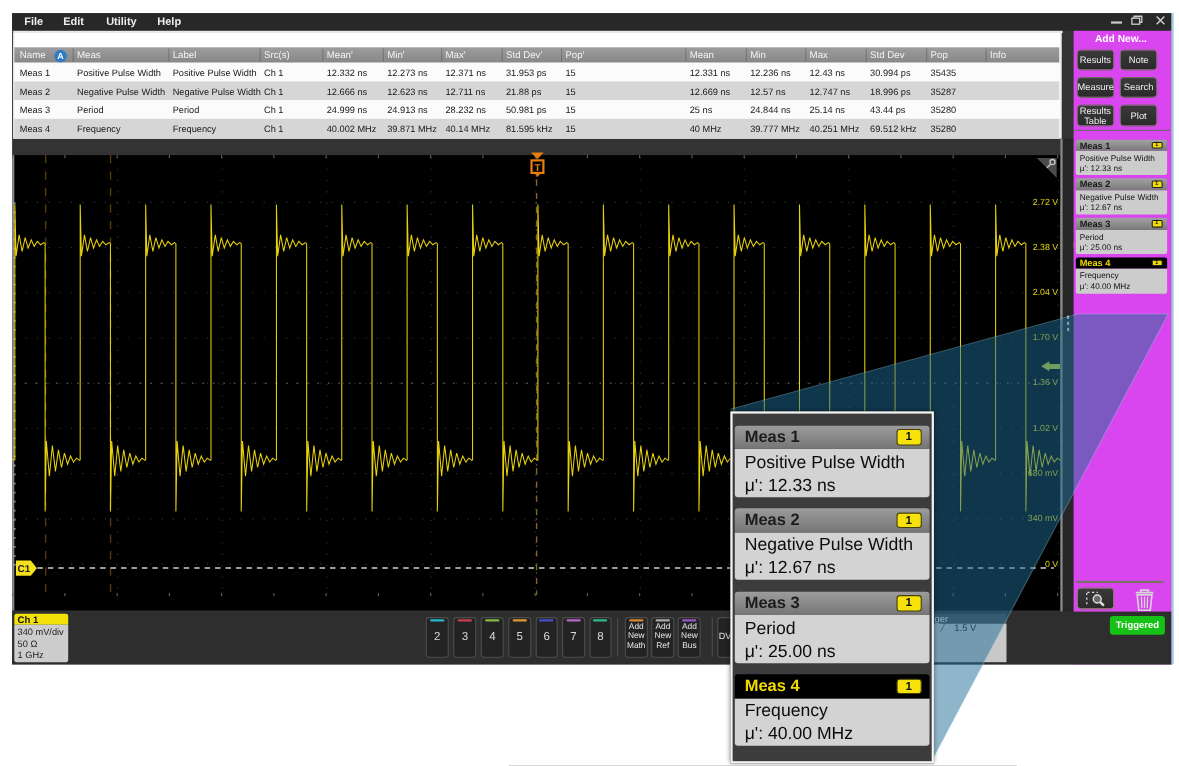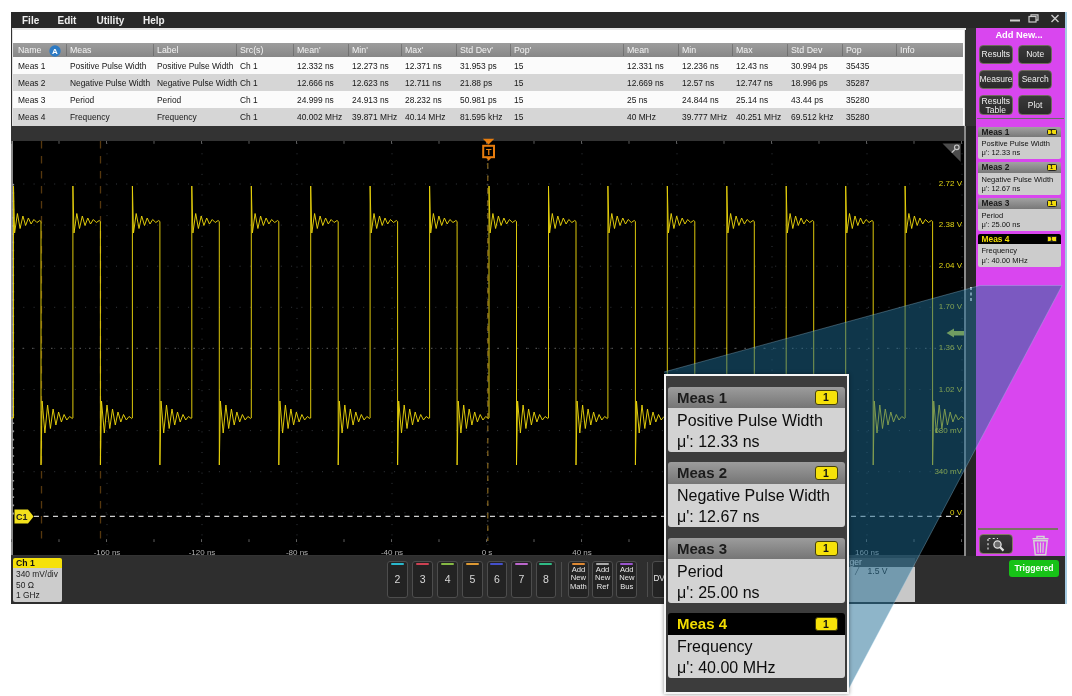--- a/index.html
+++ b/index.html
@@ -215,31 +215,20 @@
     </svg>
     <div class="vl" style="top:38px">2.72 V</div>
         <div class="vl" style="top:79px">2.38 V</div>
         <div class="vl" style="top:120px">2.04 V</div>
         <div class="vl" style="top:161px">1.70 V</div>
         <div class="vl" style="top:202px">1.36 V</div>
         <div class="vl" style="top:244px">1.02 V</div>
         <div class="vl" style="top:285px">680 mV</div>
         <div class="vl" style="top:326px">340 mV</div>
         <div class="vl" style="top:367px">0 V</div>
-    <div id="tstrip">
-          <div class="tl" style="left:66px">-160 ns</div>
-          <div class="tl" style="left:161px">-120 ns</div>
-          <div class="tl" style="left:256px">-80 ns</div>
-          <div class="tl" style="left:351px">-40 ns</div>
-          <div class="tl" style="left:446px">0 s</div>
-          <div class="tl" style="left:541px">40 ns</div>
-          <div class="tl" style="left:636px">80 ns</div>
-          <div class="tl" style="left:731px">120 ns</div>
-          <div class="tl" style="left:826px">160 ns</div>
-        </div>
   </div>
   <div id="divider"></div>
       <div id="vline"></div>
   <div style="position:absolute;left:958.5px;top:275px;width:2.5px;height:2.5px;background:#ccc;box-shadow:0 5.5px 0 #ccc,0 11px 0 #ccc"></div>
   <div id="sidebar">
     <div id="addnew">Add New...</div>
     <div class="sbtn" style="left:2.5px;top:17.5px;height:19px;line-height:17px">Results</div>
     <div class="sbtn" style="left:41.9px;top:17.5px;height:19px;line-height:17px">Note</div>
     <div class="sbtn" style="left:2.5px;top:42.5px;height:19px;line-height:17px">Measure</div>
     <div class="sbtn" style="left:41.9px;top:42.5px;height:19px;line-height:17px">Search</div>

